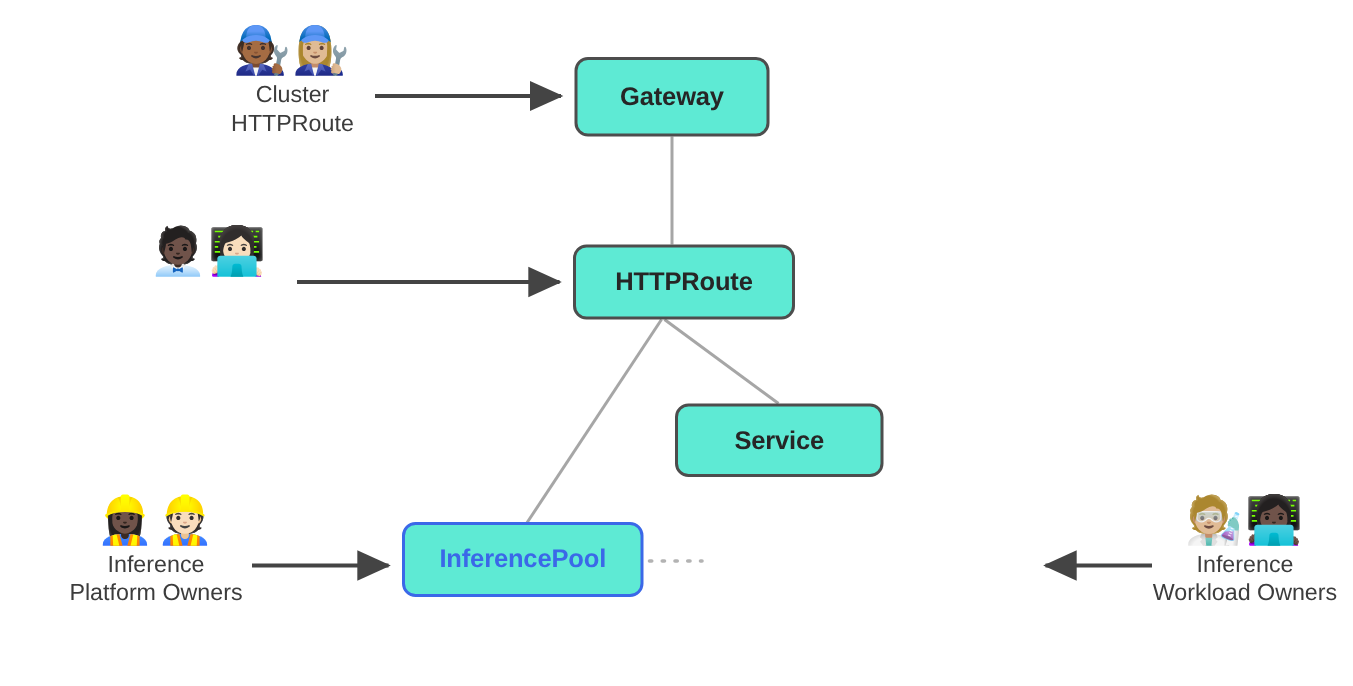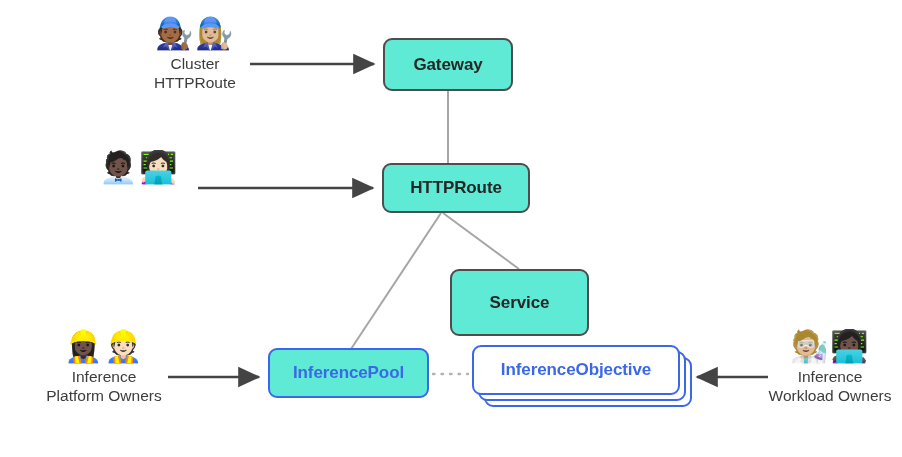--- a/index.html
+++ b/index.html
@@ -43,21 +43,21 @@
     font-size: 17px;
   }
   .node.blue {
     border: 2.2px solid #3b68e8;
     color: #3b68e8;
     font-size: 17px;
   }
 
   #node-gateway    { left: 383px; top: 38px;  width: 130px; height: 53px; }
   #node-httproute  { left: 382px; top: 163px; width: 148px; height: 50px; }
-  #node-service    { left: 450px; top: 269px; width: 139px; height: 67px; }
+  #node-service    { left: 450px; top: 269px; width: 139px; height: 49px; }
   #node-inferencepool { left: 268px; top: 348px; width: 161px; height: 50px; }
 
   
   #stack-inferenceobjective {
     position: absolute;
     left: 472px;
     top: 345px;
     width: 220px;
     height: 62px;
     z-index: 4;
@@ -152,27 +152,20 @@
   </div>
 
   <div class="node gray" id="node-service">
     <span>Service</span>
   </div>
 
   <div class="node blue" id="node-inferencepool">
     <span>InferencePool</span>
   </div>
 
-  <div id="stack-inferenceobjective">
-    <div class="sheet s3"></div>
-    <div class="sheet s2"></div>
-    <div class="sheet s1">
-      <span>InferenceObjective</span>
-    </div>
-  </div>
 
   <div class="persona" id="persona-cluster-operators">
     <div class="persona-emoji">🧑🏾‍🔧👩🏼‍🔧</div>
     <div class="persona-label">Cluster
 HTTPRoute</div>
   </div>
 
   <div class="persona" id="persona-app-developers">
     <div class="persona-emoji">🧑🏿‍💼👩🏻‍💻</div>
   </div>

